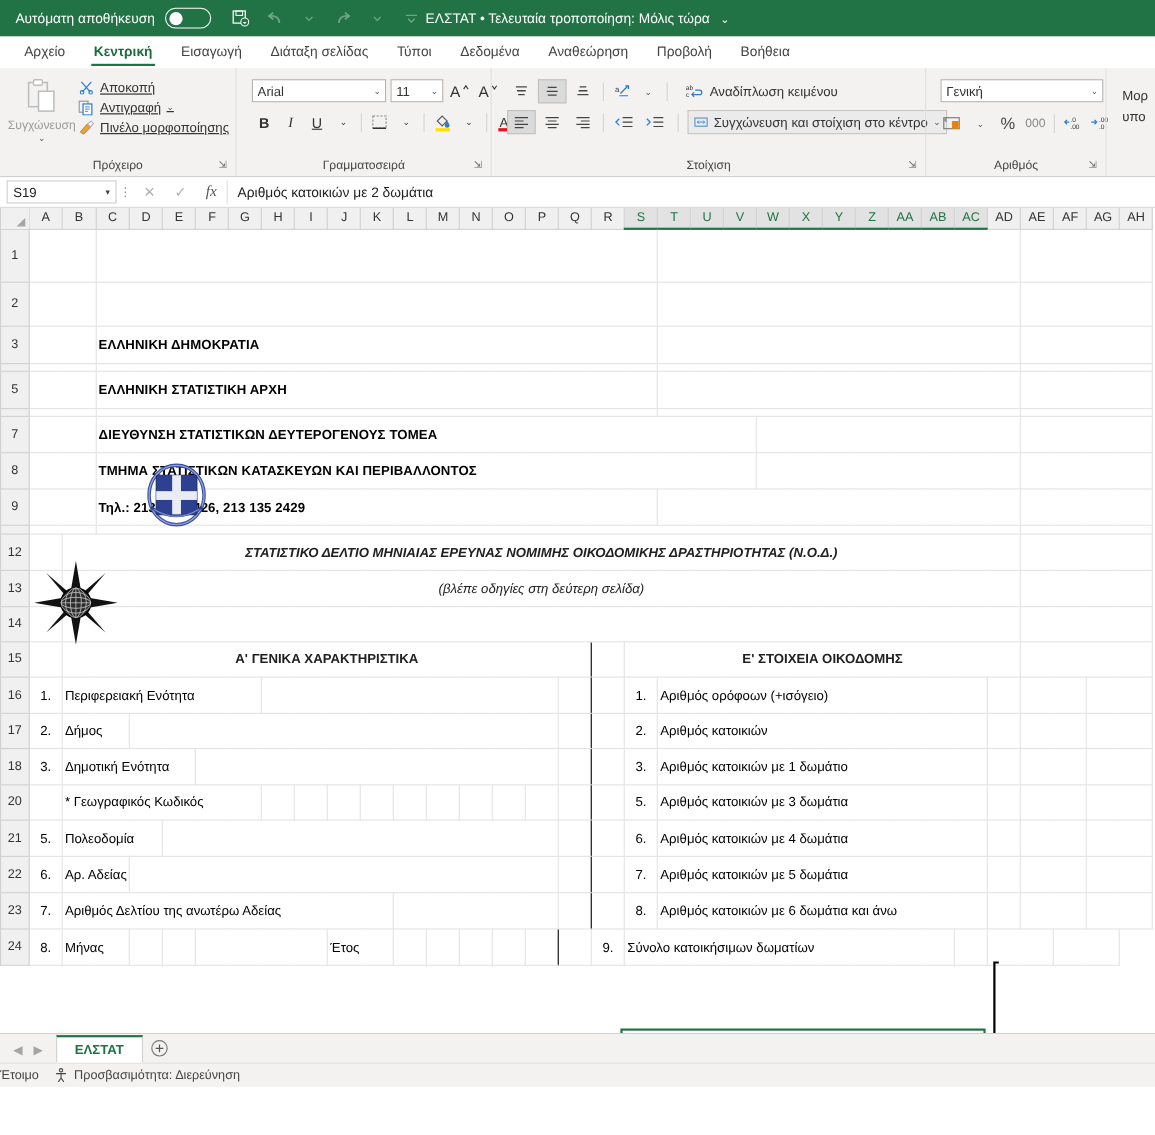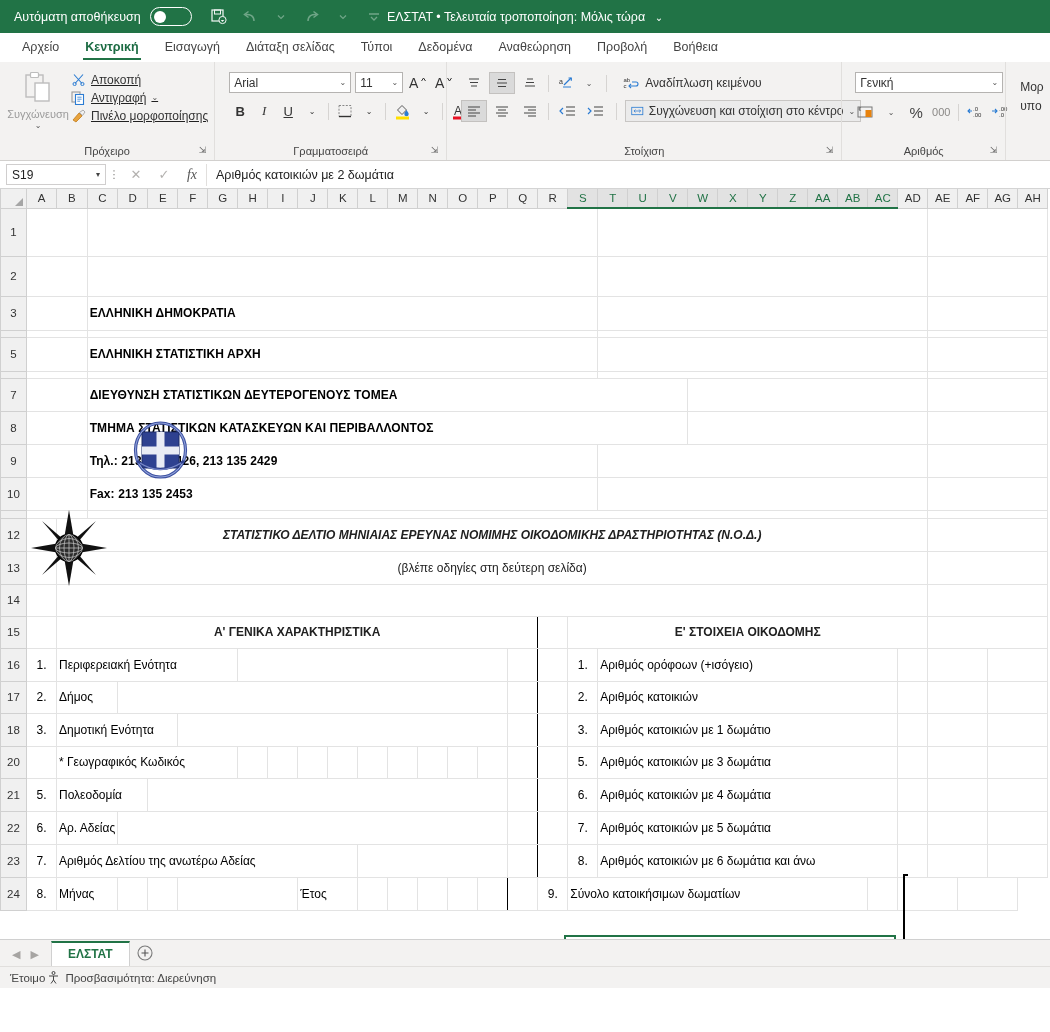--- a/index.html
+++ b/index.html
@@ -138,21 +138,21 @@
   .rowhead.sel-row{color:#217346;background:#dcdcdc;border-right:2px solid #217346;}
   td.cell{border:1px solid #e3e3e3;font-size:12px;vertical-align:middle;padding:0 2px;overflow:hidden;white-space:nowrap;}
   .fz{font-size:0;line-height:0;}
   .bL{border-left:1.5px solid #1f1f8f;}
   .bR{border-right:1.5px solid #1f1f8f;}
 
   
   .docwhite{background:#fff;border:1px solid #e9e9e9;}
   .hdrtxt{font-weight:bold;font-size:12.5px;color:#000;padding-left:4px;letter-spacing:.1px;}
   .title-it{font-style:italic;font-weight:bold;font-size:12.5px;text-align:center;}
-  .sub-it{font-size:12.5px;text-align:center;}
+  .sub-it{font-style:italic;font-size:12.5px;text-align:center;}
   .secthead{font-weight:bold;font-size:12.5px;text-align:center;}
   .num{font-size:12.5px;text-align:center;color:#000;}
   .lbl{font-size:12.5px;color:#000;padding-left:5px;}
   .inbox{border:1.3px solid #000;}
   .thinline{border:1px solid #bfbfbf;}
 
   .selbox{
     position:absolute;border:2px solid #217346;pointer-events:none;z-index:20;
   }
 
@@ -165,22 +165,22 @@
   .navbtns{display:flex;align-items:center;gap:10px;padding:0 12px 5px;}
   .navbtn{font-size:11px;color:#a6a4a2;}
   .stab{
     background:#fff;border-top:2px solid #217346;padding:4px 16px 5px;font-size:12px;font-weight:bold;color:#217346;
     border-left:1px solid #d0d0d0;border-right:1px solid #d0d0d0;
   }
   .addsheet{width:30px;display:flex;align-items:center;justify-content:center;padding-bottom:5px;color:#555;font-size:13px;}
 
   
   .statusbar{
-    height:22px;background:#f3f2f1;display:flex;align-items:center;gap:2px;
-    padding-left:10px;font-size:11.5px;color:#444;border-top:1px solid #e1dfdd;
+    height:22px;background:#f3f2f1;display:flex;align-items:center;gap:14px;
+    padding-left:0;font-size:11.5px;color:#444;border-top:1px solid #e1dfdd;
   }
   .sb-item{display:flex;align-items:center;gap:5px;white-space:nowrap;}
 </style>
 </head>
 <body>
 
 <div class="titlebar">
   <div class="autosave-wrap">
     <span class="autosave-label">Αυτόματη αποθήκευση</span>
     <span class="toggle">
@@ -654,27 +654,20 @@
     </tr>
 
     <tr style="height:33px;">
       <th class="rowhead">9</th>
       <td class="cell bL" colspan="2"></td>
       <td class="cell docwhite hdrtxt" colspan="17">Τηλ.: 213 135 2426, 213 135 2429</td>
       <td class="cell" colspan="11"></td>
       <td class="cell bR" colspan="4"></td>
     </tr>
 
-    <tr style="height:33px;">
-      <th class="rowhead">10</th>
-      <td class="cell bL" colspan="2"></td>
-      <td class="cell docwhite hdrtxt" colspan="17">Fax: 213 135 2453</td>
-      <td class="cell" colspan="11"></td>
-      <td class="cell bR" colspan="4"></td>
-    </tr>
 
     <tr style="height:8px;" class="fz">
       <th class="rowhead"></th>
       <td class="cell bL" colspan="2"></td>
       <td class="cell" colspan="28"></td>
       <td class="cell bR" colspan="4"></td>
     </tr>
 
     <tr style="height:33px;">
       <th class="rowhead">12</th>

